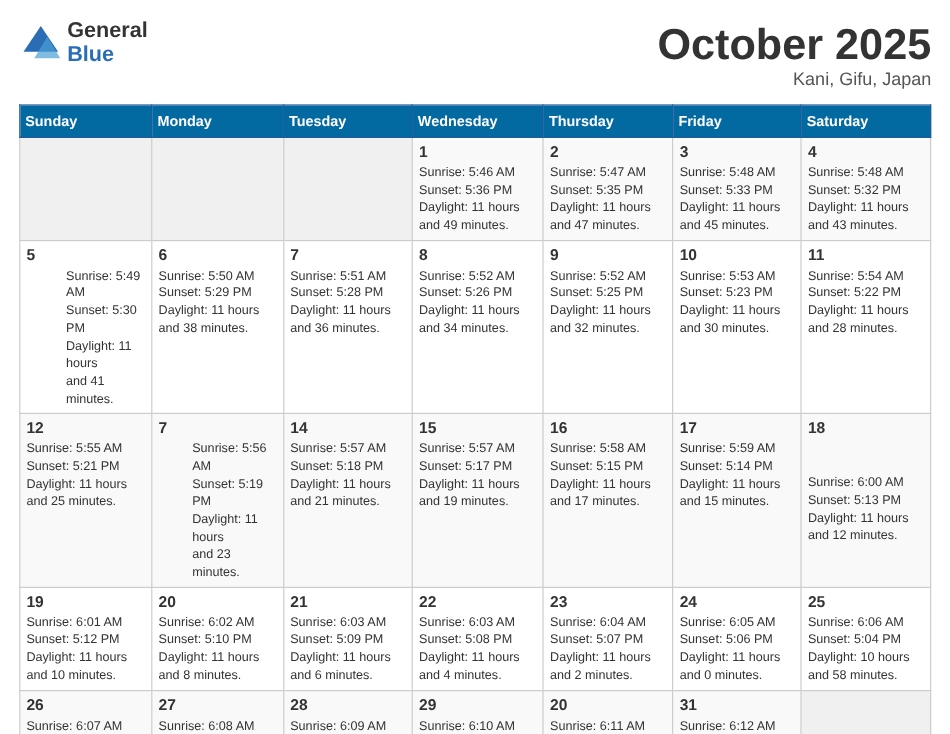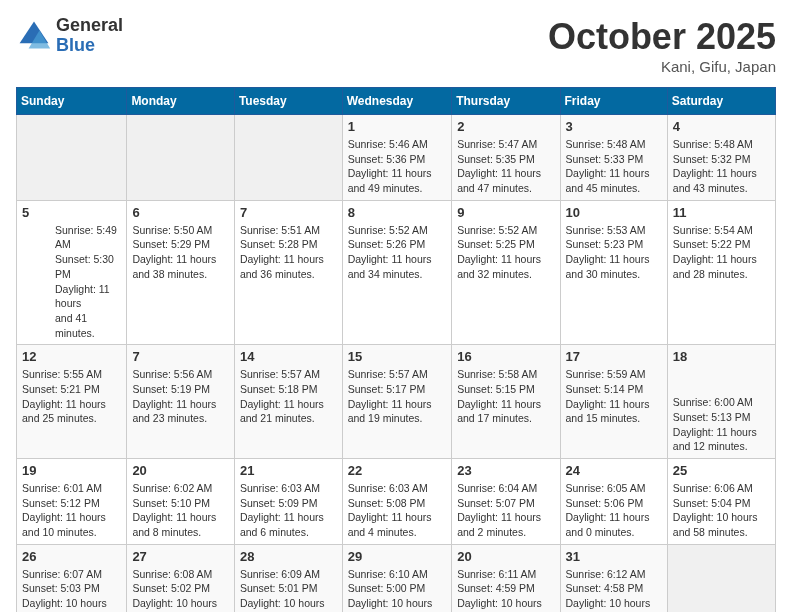--- a/index.html
+++ b/index.html
@@ -215,21 +215,21 @@
       <tr>
         <td>
           <div class="day-number">12</div>
           <div class="day-info" style="white-space: pre-line;">Sunrise: 5:55 AM
 Sunset: 5:21 PM
 Daylight: 11 hours
 and 25 minutes.</div>
         </td>
         <td>
           <div class="day-number">7</div>
-          <div class="day-info" style="white-space: pre-line;">Sunrise: 5:56 AM
+          <div class="day-info" style="white-space: pre-line; margin-left: 28px;">Sunrise: 5:56 AM
 Sunset: 5:19 PM
 Daylight: 11 hours
 and 23 minutes.</div>
         </td>
         <td>
           <div class="day-number">14</div>
           <div class="day-info" style="white-space: pre-line;">Sunrise: 5:57 AM
 Sunset: 5:18 PM
 Daylight: 11 hours
 and 21 minutes.</div>

